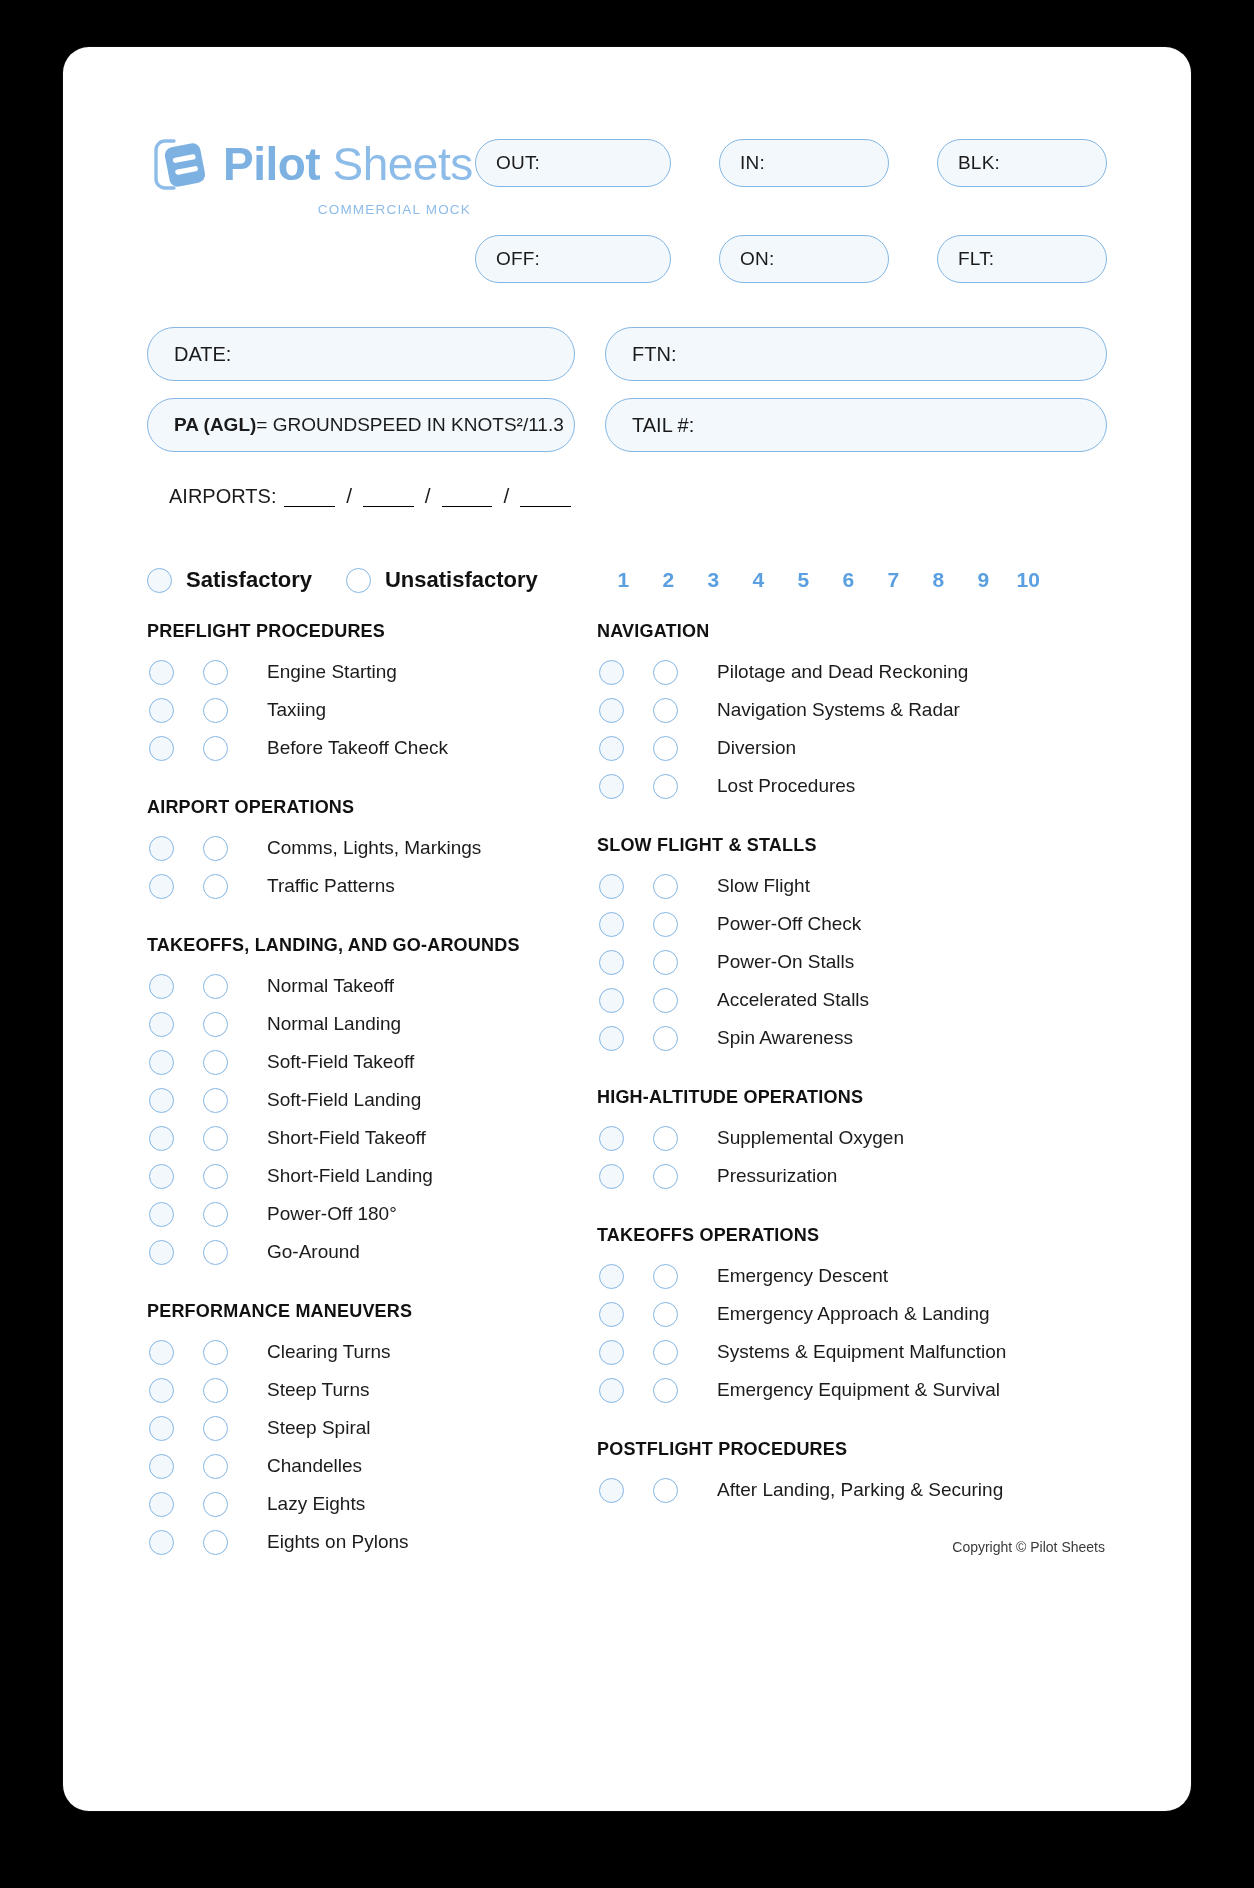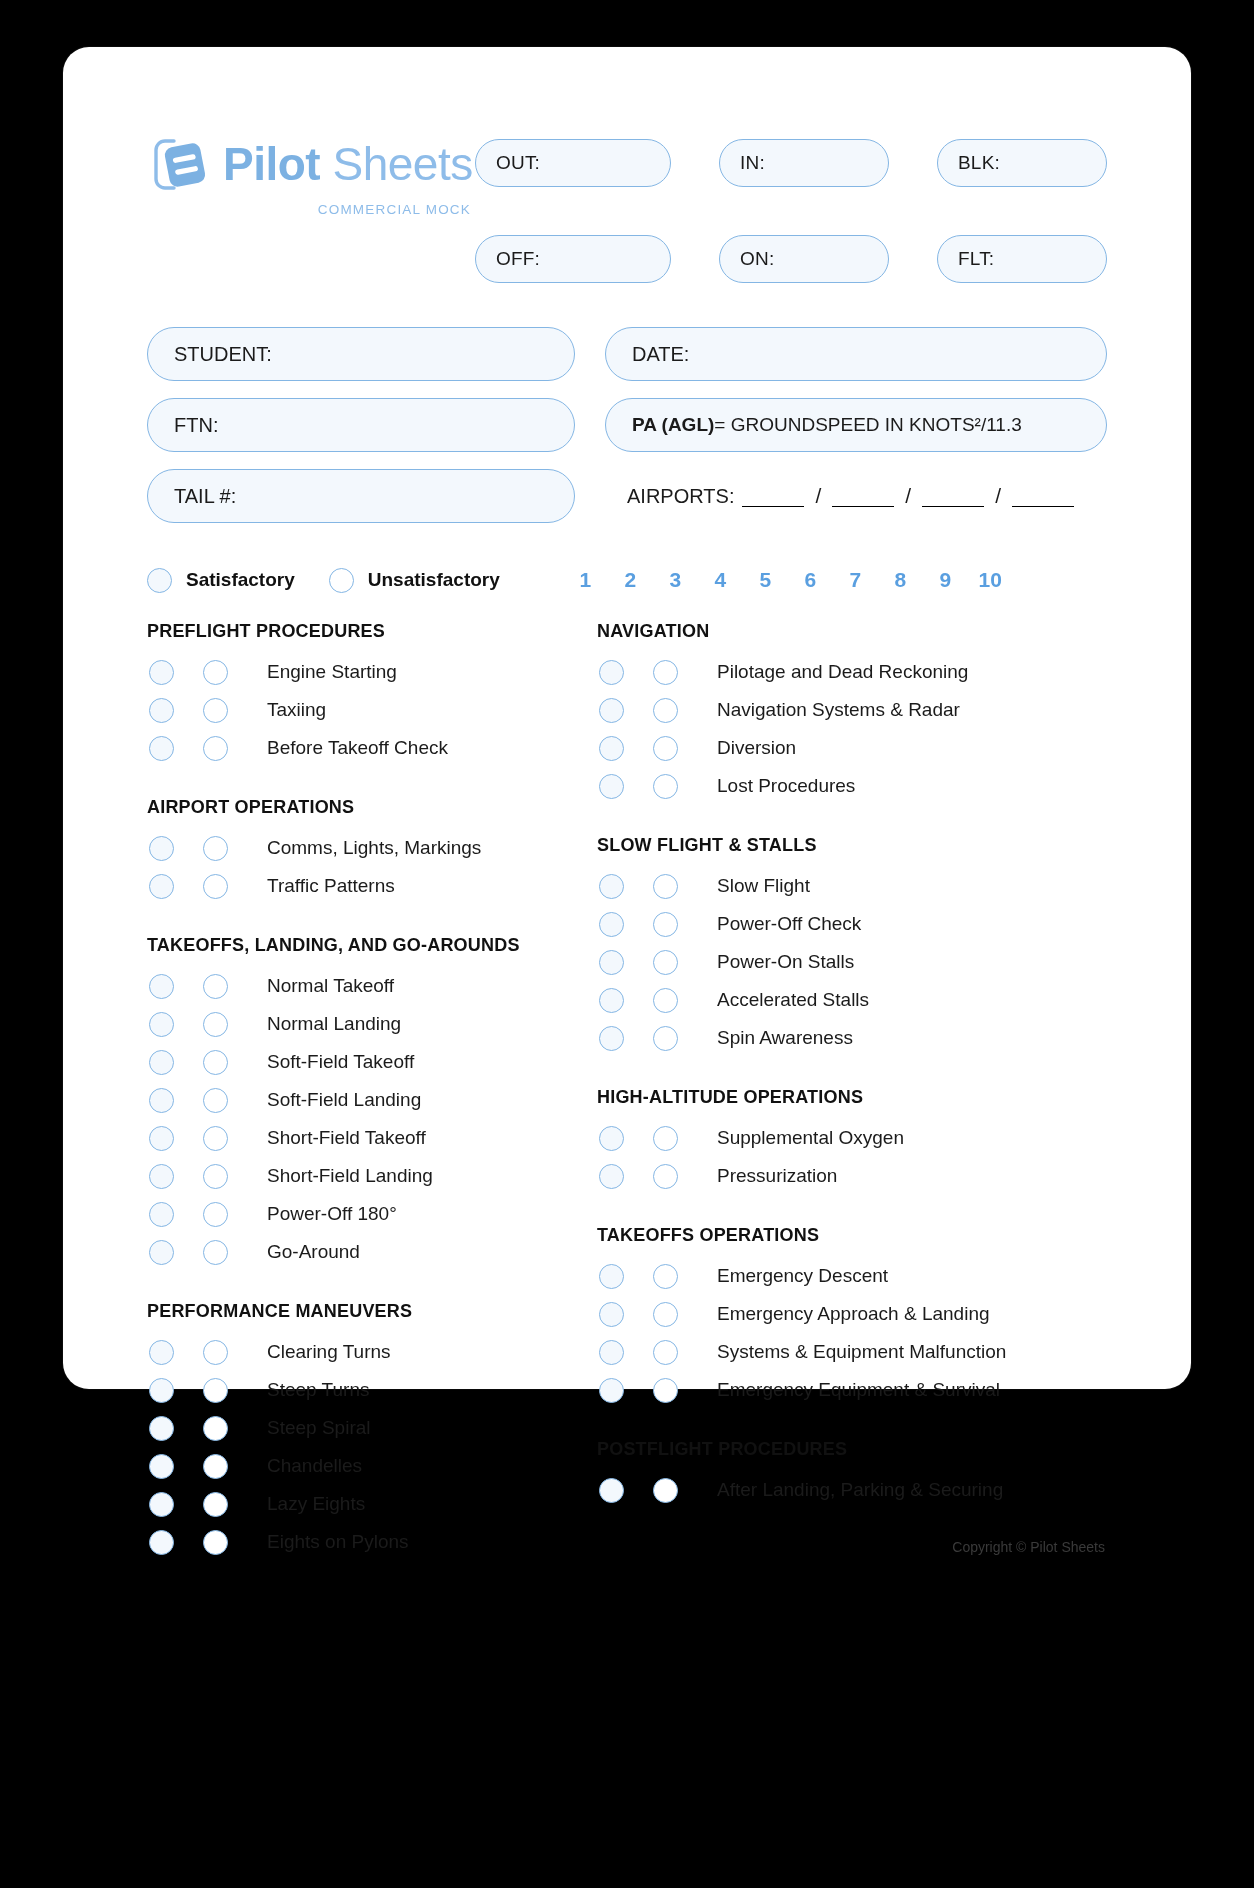--- a/index.html
+++ b/index.html
@@ -10,21 +10,21 @@
     background: #000000;
     font-family: "Liberation Sans", sans-serif;
     overflow: hidden;
   }
 
   .page-frame {
     position: absolute;
     left: 63px;
     top: 47px;
     width: 1128px;
-    height: 1342px;
+    height: 1764px;
     background: #ffffff;
     border-radius: 26px;
     box-shadow: 0 0 0 1px rgba(255,255,255,0.04);
   }
 
   .sheet {
     position: absolute;
     left: 0; top: 0;
     width: 1128px;
     height: 1798px;
@@ -140,21 +140,21 @@
 
   
   .legend {
     margin-top: 42px;
     display: flex;
     align-items: center;
     height: 30px;
   }
   .legend-item { display: flex; align-items: center; gap: 14px; }
   .legend-item + .legend-item { margin-left: 34px; }
-  .legend-label { font-size: 19px; font-weight: bold; color: #111; }
+  .legend-label { font-size: 22px; font-weight: bold; color: #111; }
 
   .circle {
     width: 25px; height: 25px;
     border: 1.8px solid #84b6e4;
     border-radius: 50%;
     background: #f3f8fd;
     flex: 0 0 auto;
   }
   .circle.hollow { background: #ffffff; }
 
@@ -255,23 +255,20 @@
             <span>ON:</span>
           </div>
         <div class="pill">
             <span>FLT:</span>
           </div>
       </div>
     </div>
 
     <div class="ident">
       <div class="pill-wide">
-          <span>STUDENT:</span>
-        </div>
-      <div class="pill-wide">
           <span>DATE:</span>
         </div>
 
       <div class="pill-wide">
           <span>FTN:</span>
         </div>
       <div class="pill-wide pill-formula">
         <b>PA (AGL)</b>
           <span> = GROUNDSPEED IN KNOTS²/11.3</span>
       </div>

